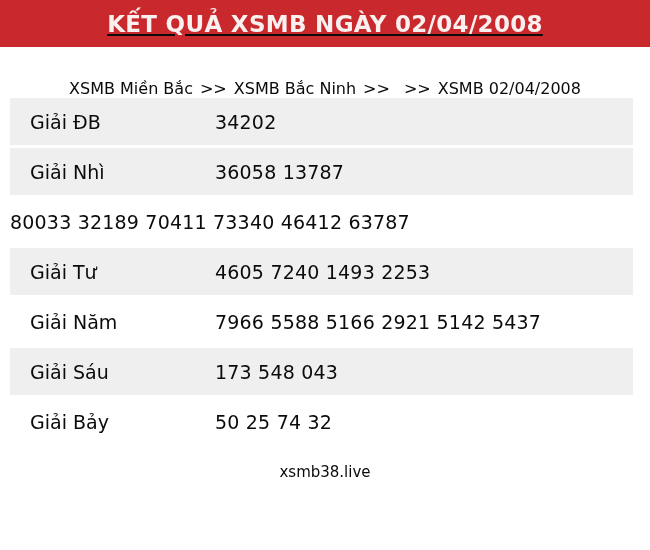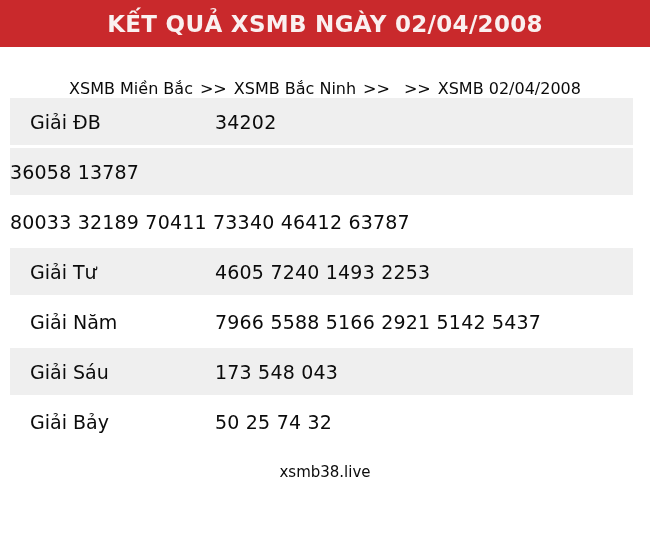--- a/index.html
+++ b/index.html
@@ -11,21 +11,21 @@
   *{box-sizing:border-box;margin:0;padding:0;}
   html,body{width:650px;height:550px;overflow:hidden;}
   body{
     background:#ffffff;
     color:var(--text);
     font-family:"DejaVu Sans","Liberation Sans",sans-serif;
   }
   .header-bar{
     width:650px;height:47px;
     background:var(--accent-red);
-    display:flex;align-items:center;justify-content:center;
+    display:flex;align-items:center;justify-content:center;text-decoration:underline;
   }
   .page-title{
     color:var(--header-text);
     font-size:23px;
     font-weight:bold;
     letter-spacing:.3px;
     white-space:nowrap;
   }
   .breadcrumb{
     height:51px;
@@ -91,20 +91,21 @@
   <span class="sep">&gt;&gt;</span>
   <a>XSMB 02/04/2008</a>
 </div>
 
 <div class="results-table">
   <div class="prize-row striped">
     <div class="prize-label">Giải ĐB</div>
     <div class="prize-numbers">34202</div>
   </div>
   <div class="prize-row striped">
+    <div class="prize-label">Giải Nhì</div>
     <div class="prize-numbers">36058 13787</div>
   </div>
   <div class="prize-row">
     <div class="prize-numbers">80033 32189 70411 73340 46412 63787</div>
   </div>
   <div class="prize-row striped">
     <div class="prize-label">Giải Tư</div>
     <div class="prize-numbers">4605 7240 1493 2253</div>
   </div>
   <div class="prize-row">

